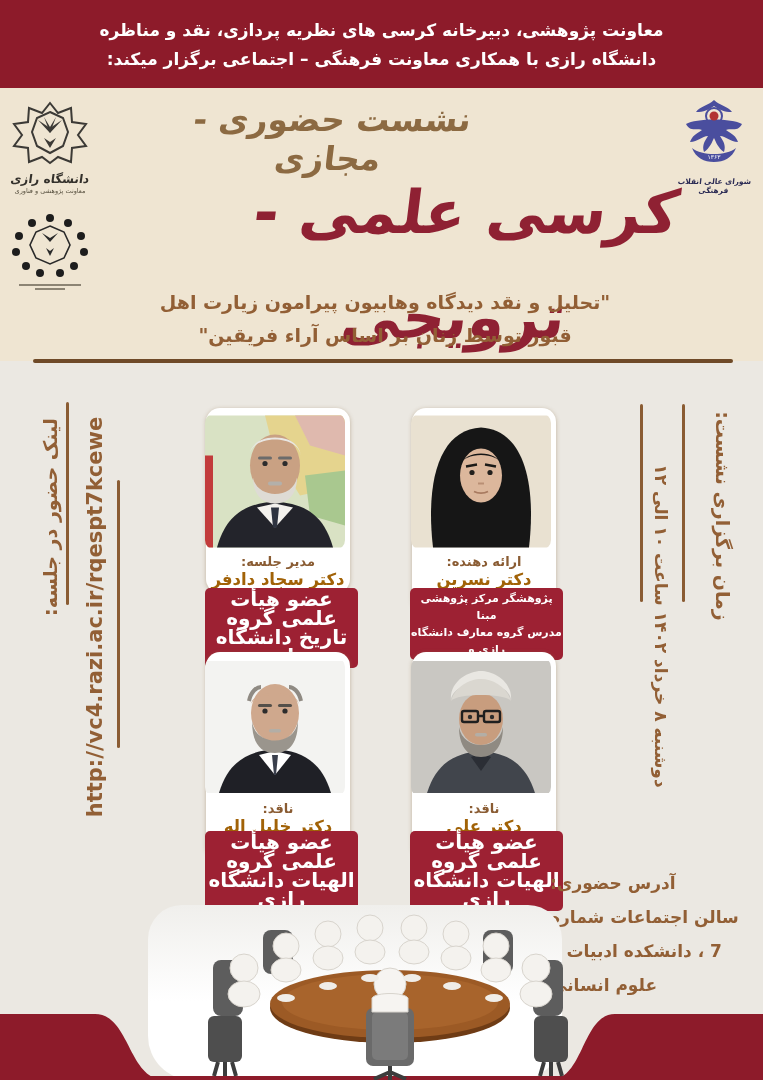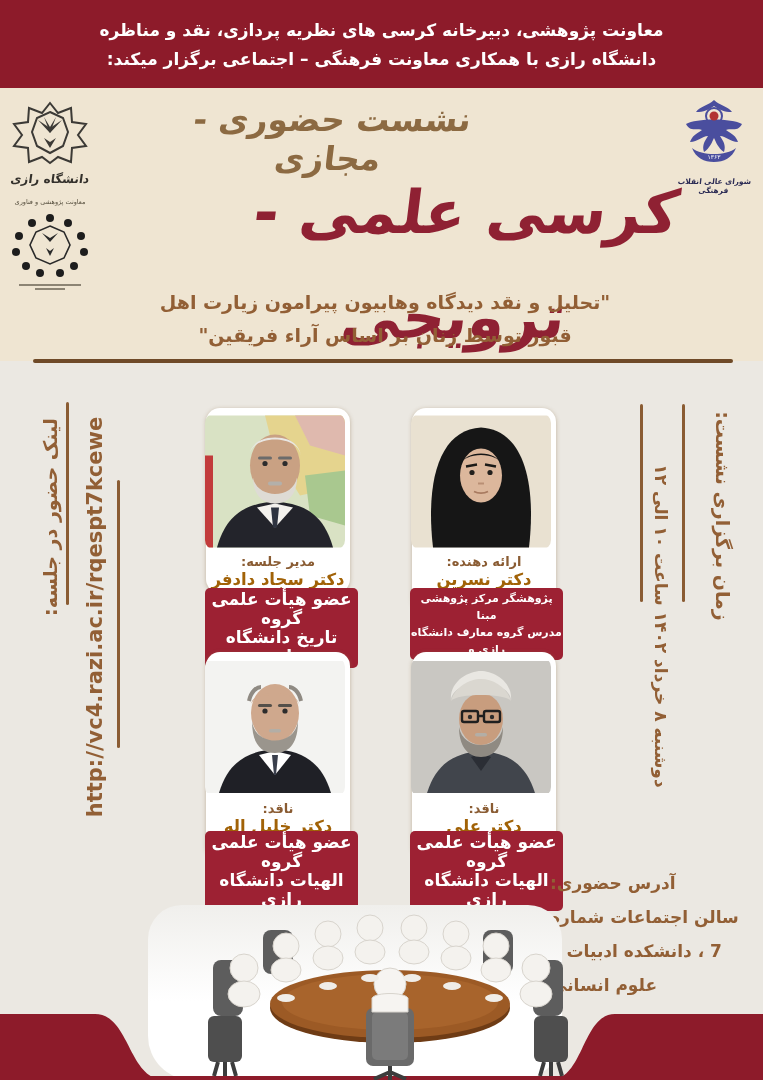--- a/index.html
+++ b/index.html
@@ -9,21 +9,21 @@
   
   .bg-top{position:absolute;left:0;top:88px;width:763px;height:273px;background:#efe5d2;}
   
   .hdr{position:absolute;left:0;top:0;width:763px;height:88px;background:#8d1b2a;
        display:flex;flex-direction:column;justify-content:center;gap:9px;
        text-align:center;direction:rtl;color:#fff;font-weight:bold;font-size:17px;}
   
   .logo{position:absolute;text-align:center;}
   .logo-razi{left:8px;top:100px;width:84px;}
   .logo-razi .cap{font-size:12px;font-weight:bold;color:#33302b;transform:skewX(-8deg);margin-top:2px;}
-  .logo-razi .sub{font-size:6.5px;color:#57503f;margin-top:12px;}
+  .logo-razi .sub{font-size:6.5px;color:#57503f;margin-top:1px;}
   .logo-dots{left:8px;top:212px;width:84px;}
   .bar{height:2px;background:#8c8474;margin:2px auto 0;}
   .logo-council{left:672px;top:98px;width:84px;}
   .logo-council .cap{font-size:7.5px;color:#2c2c55;font-weight:bold;transform:skewX(-6deg);margin-top:1px;}
   
   .title1{position:absolute;left:150px;top:100px;width:360px;text-align:center;direction:rtl;
           font-size:33px;font-weight:bold;color:#8c6a42;transform:skewX(-7deg);}
   .title2{position:absolute;left:240px;top:160px;width:440px;text-align:center;direction:rtl;
           font-size:60px;font-weight:bold;color:#8f2133;transform:skewX(-7deg);line-height:105px;}
   .topic{position:absolute;left:90px;top:286px;width:590px;text-align:center;direction:rtl;
@@ -35,21 +35,21 @@
   .rot-cw{transform:translate(-50%,-50%) rotate(90deg);}
   .vline{position:absolute;width:3px;background:#8a5c33;border-radius:2px;}
   
   .card{position:absolute;width:144px;background:#fff;border-radius:14px;
         box-shadow:0 1px 4px rgba(140,110,70,.45);padding:5px 5px 4px;box-sizing:border-box;
         text-align:center;direction:rtl;}
   .photo{width:140px;border-radius:10px;overflow:hidden;display:block;}
   .role{font-size:13px;font-weight:bold;color:#8a5c33;margin-top:4px;}
   .name{font-size:16.5px;font-weight:bold;color:#a16207;margin-top:1px;}
   .badge{position:absolute;width:153px;background:#9d2133;color:#fff;border-radius:5px;
-         text-align:center;direction:rtl;font-weight:bold;font-size:17px;line-height:19px;
+         text-align:center;direction:rtl;font-weight:bold;font-size:20px;line-height:19px;
          padding:2px 1px;box-sizing:border-box;}
   .badge.small{font-size:11px;line-height:17px;}
   
   .address{position:absolute;left:550px;top:866px;width:200px;text-align:left;direction:rtl;
            font-size:17px;line-height:34px;font-weight:bold;color:#925f35;}
   
   .white-bump{position:absolute;left:148px;top:905px;width:414px;height:175px;
               background:linear-gradient(#f0efec,#ffffff 55%);border-radius:34px 34px 44px 44px;}
   .footer-svg{position:absolute;left:0;top:1010px;width:763px;height:70px;}
   .meeting{position:absolute;left:178px;top:912px;width:420px;height:168px;}

